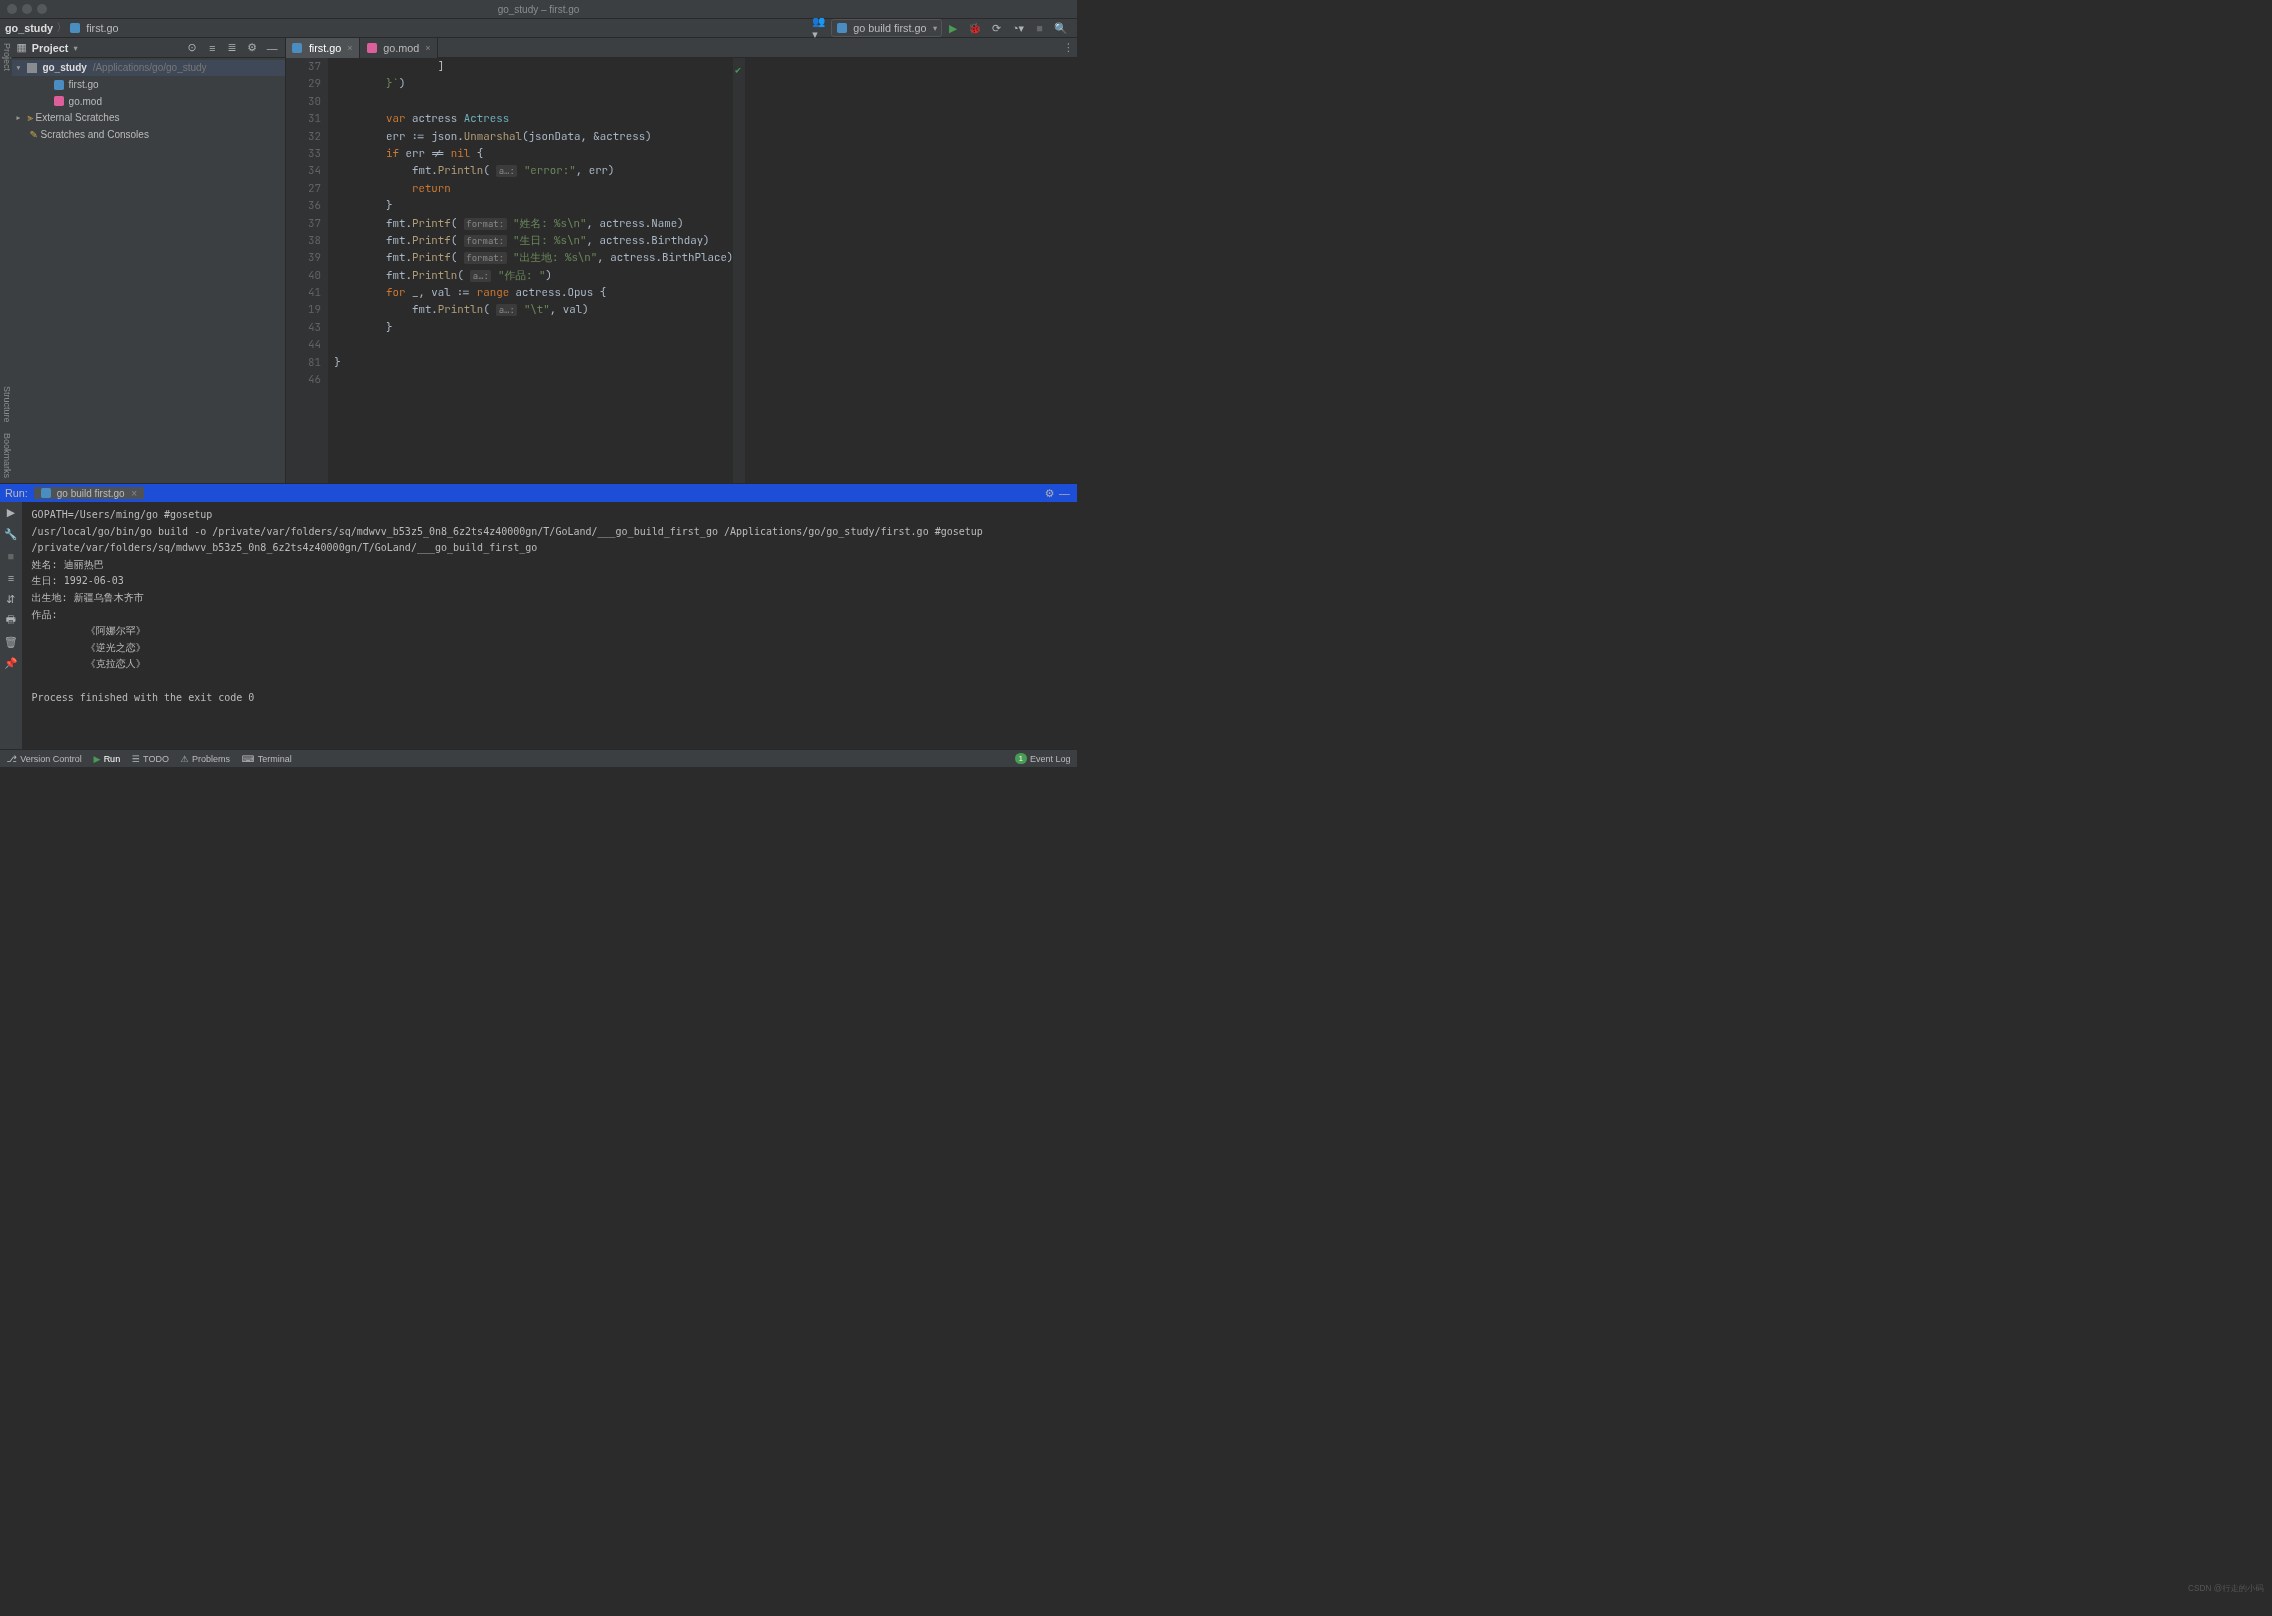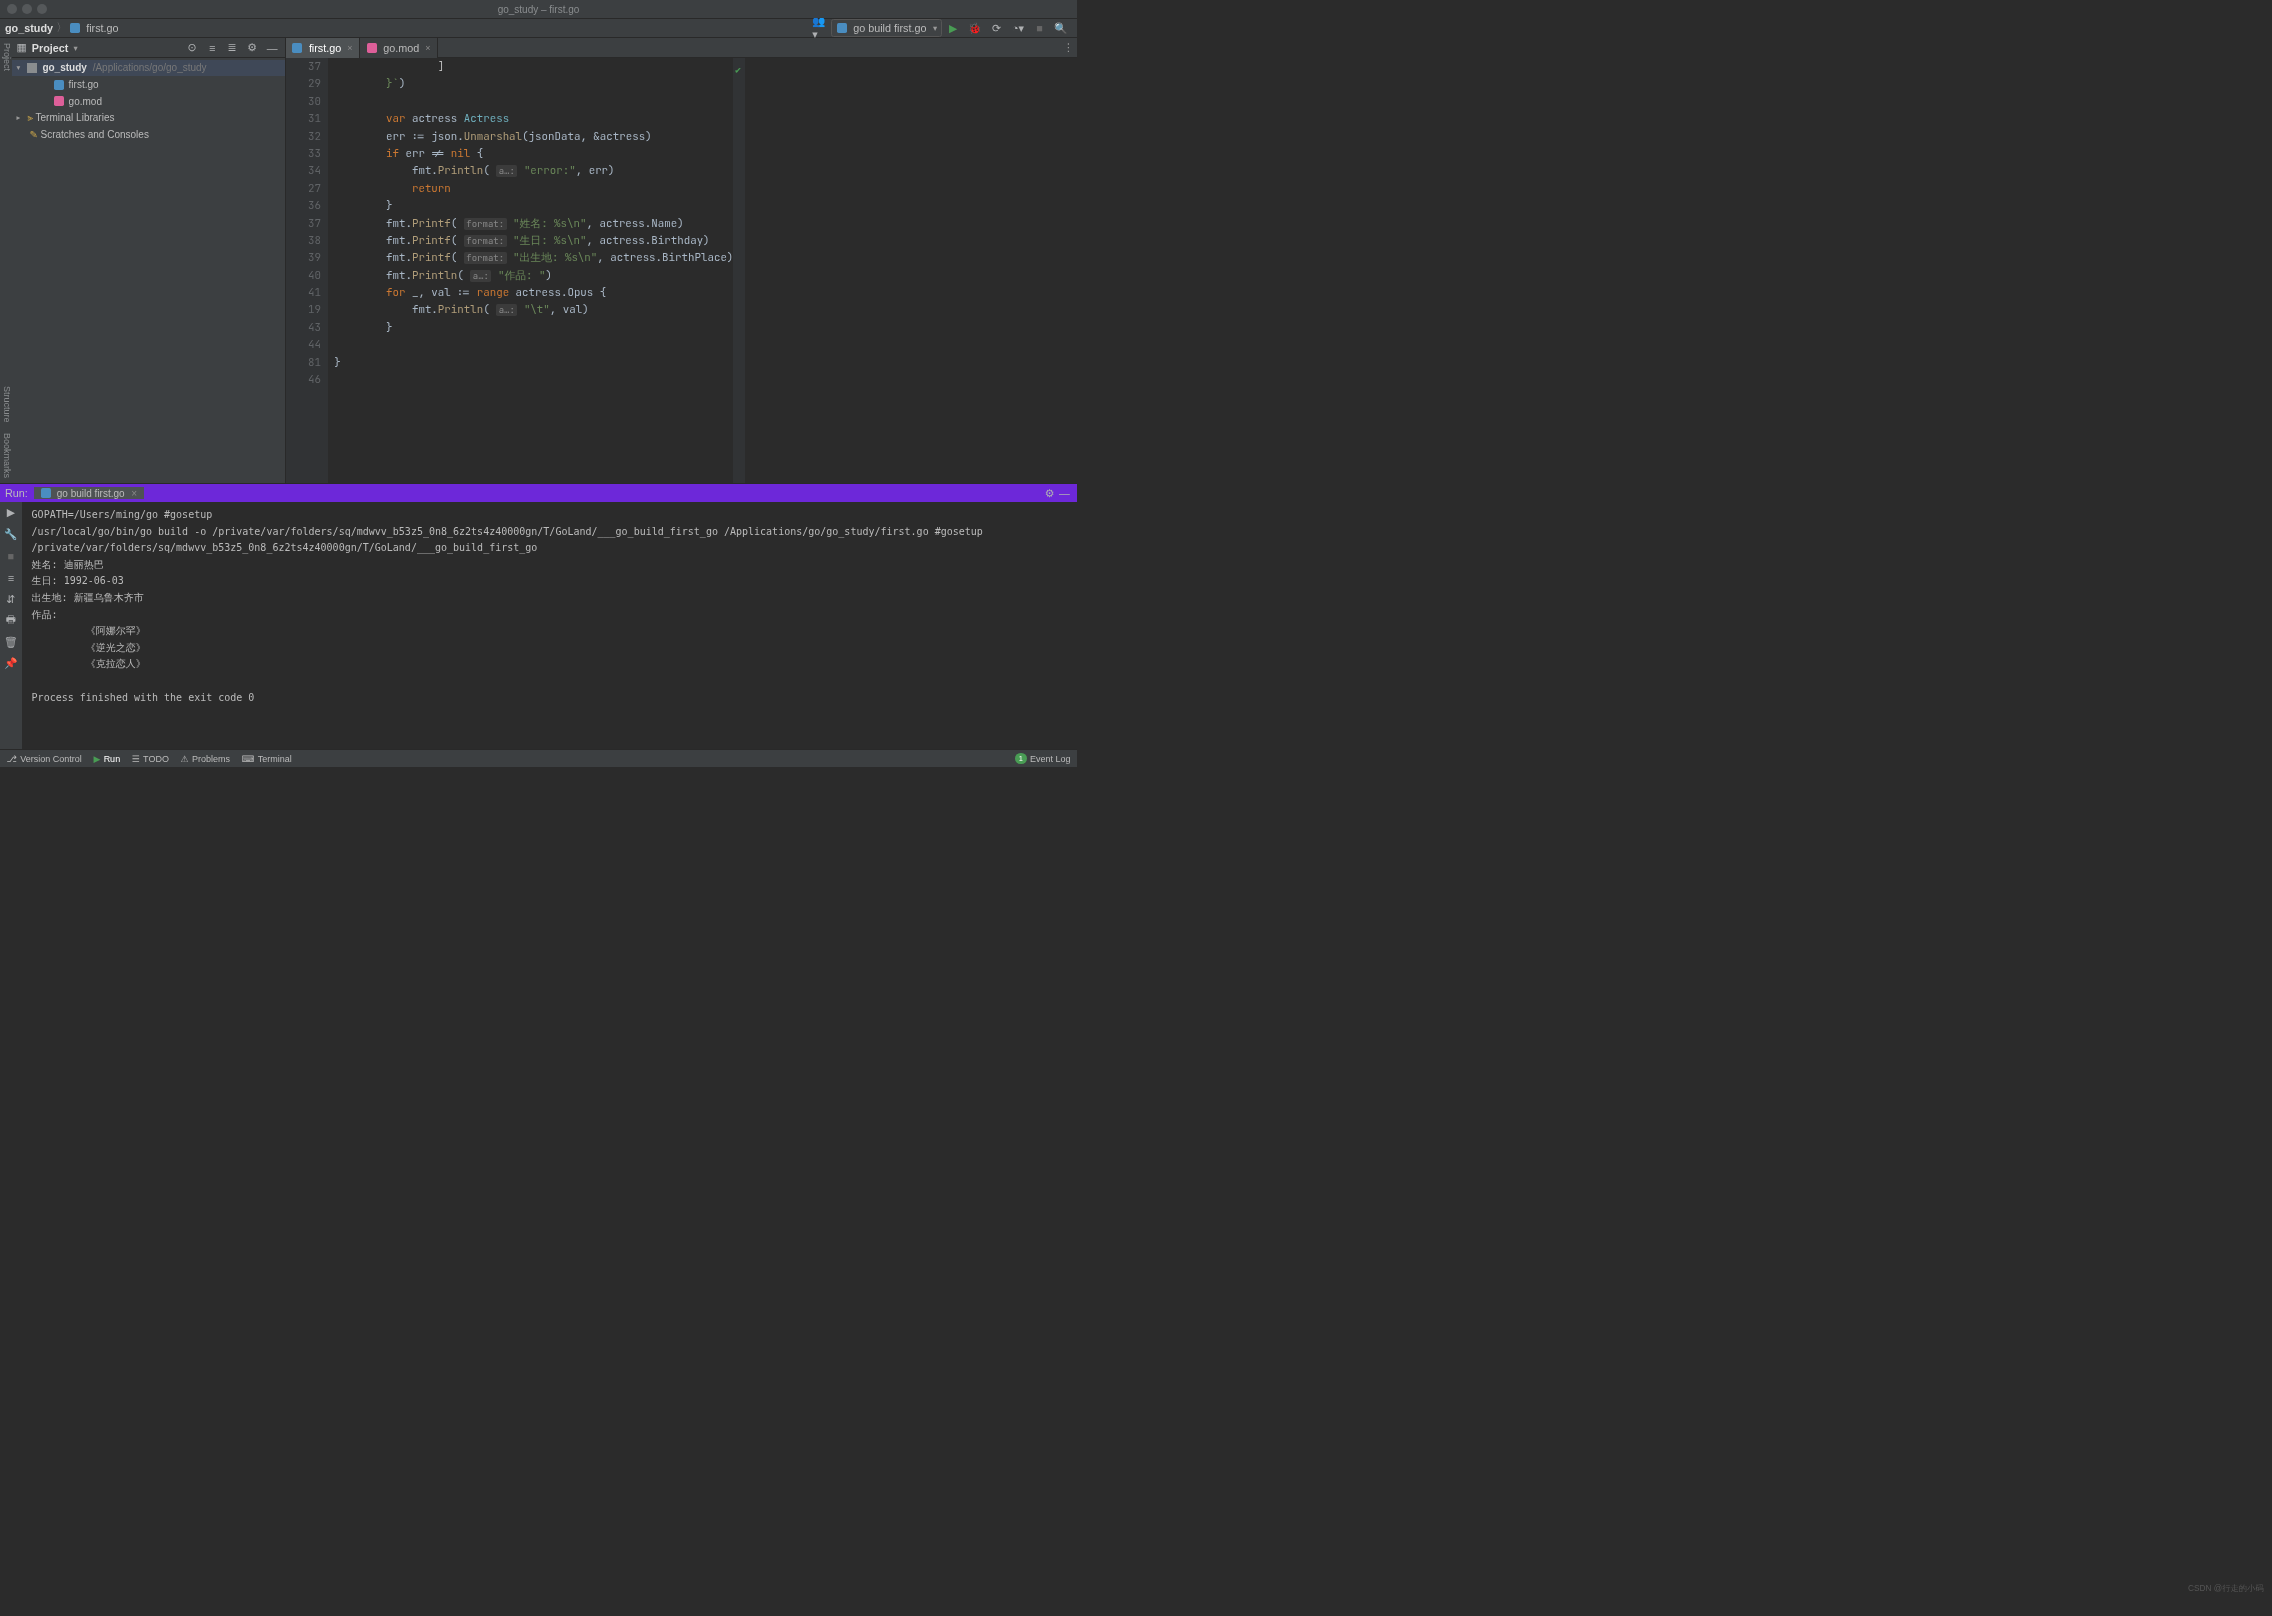--- a/index.html
+++ b/index.html
@@ -66,21 +66,21 @@
 .t { color:#6fafbd; }
 .s { color:#6a8759; }
 .fn { color:#b09d79; }
 .c { color:#a9b7c6; }
 .prm { background:#3b3b3b; padding:0 2.5px; border-radius:1.7px; color:#888; font-size:9px; }
 .right-gutter { width:11.6px; background:#313335; }
 .check { color:#499c54; font-size:10px; padding:3.3px 1.7px; }
 
 
 .run-panel { height:266px; background:#2b2b2b; border-top:0.8px solid #292929; display:flex; flex-direction:column; }
-.run-header { height:18px; background:#6d28d9; display:flex; align-items:center; padding:0 5px; }
+.run-header { height:18px; background:#1d4ed8; display:flex; align-items:center; padding:0 5px; }
 .run-tab { background:#4e5254; padding:0.8px 6.6px; display:flex; align-items:center; gap:3.3px; font-size:10px; }
 .run-header .spacer { flex:1; }
 .run-body { flex:1; display:flex; }
 .run-tools { width:21.6px; background:#3c3f41; display:flex; flex-direction:column; align-items:center; padding-top:3.3px; gap:6.6px; }
 .rt-icon { width:15px; height:15px; display:inline-flex; align-items:center; justify-content:center; color:#afb1b3; }
 .console { flex:1; padding:5px 10px; font-family: Menlo, monospace; font-size:10px; line-height:16.6px; white-space:pre-wrap; color:#bbbbbb; overflow:auto; }
 
 
 .status { height:18px; background:#3c3f41; display:flex; align-items:center; padding:0 6.6px; gap:11.6px; font-size:9px; border-top:0.8px solid #292929; }
 .status .item { display:flex; align-items:center; gap:3.3px; cursor:pointer; color:#bbb; }
@@ -155,21 +155,21 @@
           <span class="file-icon"></span>
           <span class="lbl">first.go</span>
         </div>
         <div class="row indent2">
           <span class="mod-icon"></span>
           <span class="lbl">go.mod</span>
         </div>
         <div class="row">
           <span class="arrow">▸</span>
           <span style="color:#c7a34a">⫸</span>
-          <span class="lbl">Terminal Libraries</span>
+          <span class="lbl">External Scratches</span>
         </div>
         <div class="row indent1" style="padding-left:18px">
           <span style="color:#c7a34a">✎</span>
           <span class="lbl">Scratches and Consoles</span>
         </div>
       </div>
     </div>
 
     <div class="editor">
       <div class="tabs">

